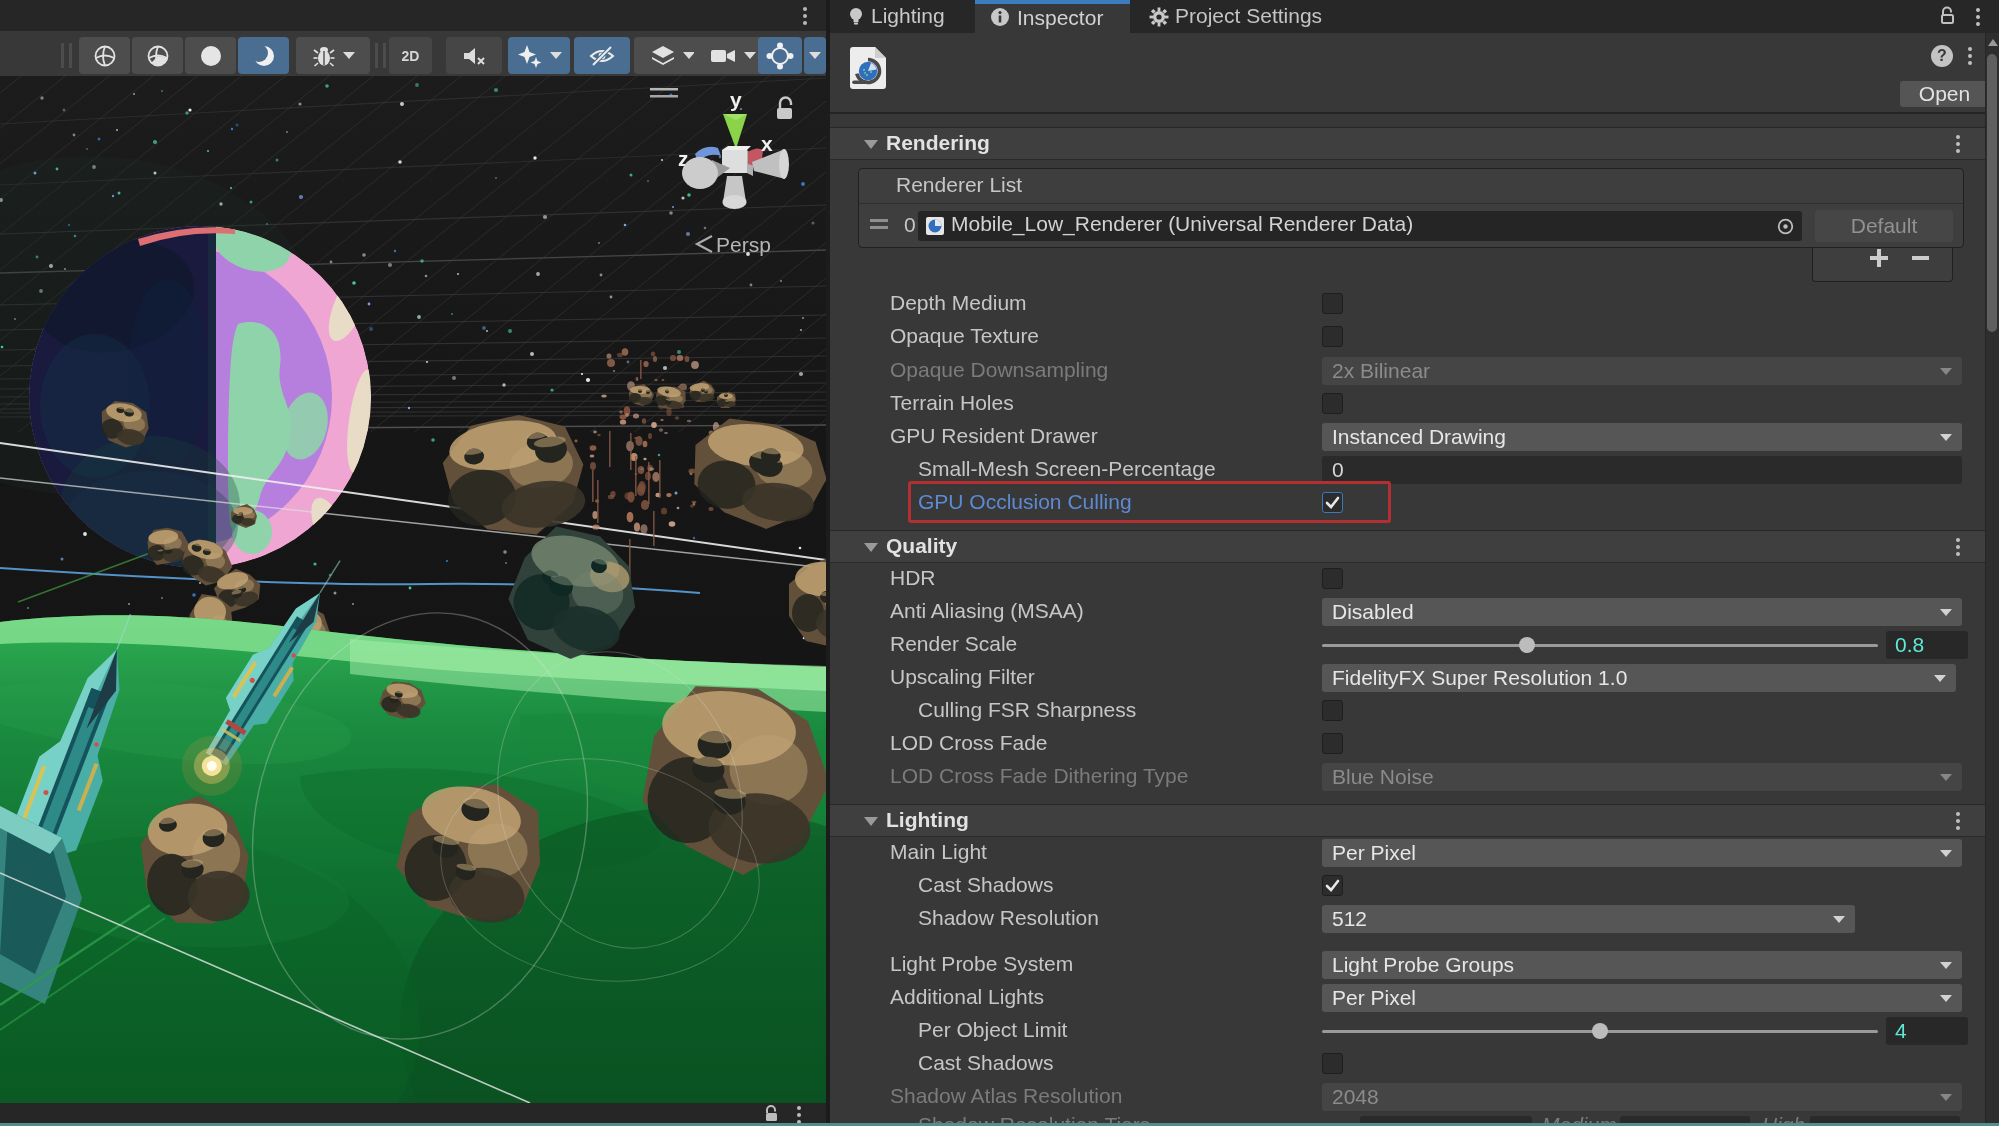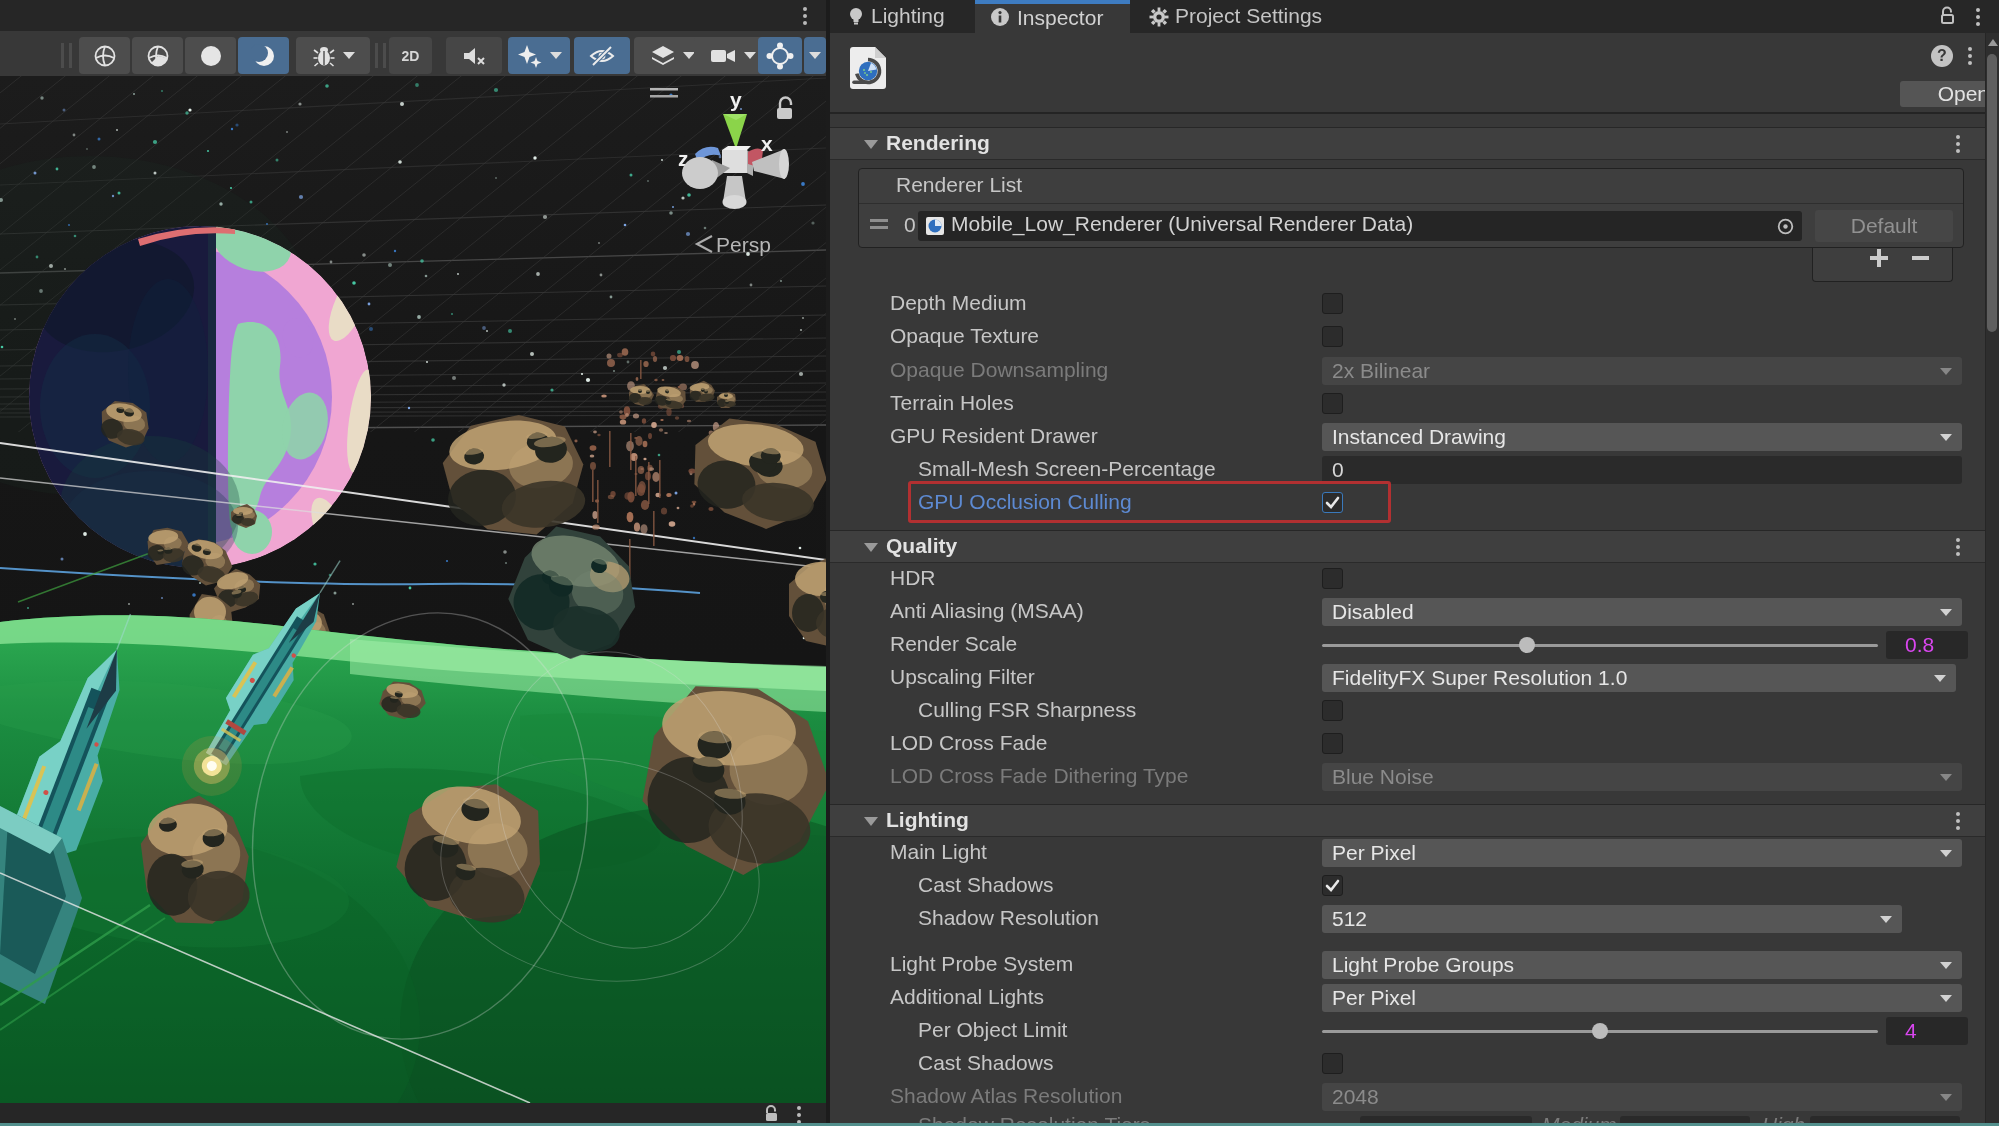--- a/index.html
+++ b/index.html
@@ -13,21 +13,21 @@
 .cb{position:absolute;left:492px;width:21px;height:21px;background:#2c2c2c;border:1px solid #1e1e1e;border-radius:3px}
 .tf{position:absolute;left:492px;width:640px;height:28px;background:#2a2a2a;border-radius:3px;color:#d6d6d6;font-size:21px;line-height:28px;padding-left:10px}
 .hdr{position:absolute;left:0;width:1155px;height:33px;background:#3f3f3f;border-top:1px solid #272727;border-bottom:1px solid #2a2a2a}
 .hdr .tri{position:absolute;left:34px;top:12px;width:0;height:0;border-left:7px solid transparent;border-right:7px solid transparent;border-top:9px solid #9a9a9a}
 .hdr .t{position:absolute;left:56px;top:3px;font-size:21px;font-weight:bold;color:#e2e2e2}
 .dots{position:absolute;width:4px;height:18px}
 .dots i{position:absolute;left:0;width:4px;height:4px;border-radius:50%;background:#c0c0c0}
 .dots i:nth-child(1){top:0}.dots i:nth-child(2){top:7px}.dots i:nth-child(3){top:14px}
 .sl-track{position:absolute;height:3px;background:#9a9a9a;border-radius:2px}
 .sl-knob{position:absolute;width:16px;height:16px;border-radius:50%;background:#bcbcbc}
-.sl-val{position:absolute;left:1056px;width:82px;height:28px;background:#282828;border-radius:3px;color:#d946ef;font-size:21px;line-height:28px;padding-left:19px}
+.sl-val{position:absolute;left:1056px;width:82px;height:28px;background:#282828;border-radius:3px;color:#5eead4;font-size:21px;line-height:28px;padding-left:9px}
 .tbtn{position:absolute;top:37px;height:37px;background:#4d4d4d;border-radius:4px}
 .tbtn.on{background:#4a6d92}
 .tbtn.dk{background:#464646}
 </style></head><body>
 <div class="abs" style="left:0;top:0;width:826px;height:1126px;background:#161616">
     <div class="abs" style="left:0;top:0;width:826px;height:31px;background:#262626"></div>
     <div class="dots" style="left:803px;top:7px">
       <i style="background:#b9b9b9"></i>
       <i style="background:#b9b9b9"></i>
       <i style="background:#b9b9b9"></i>
@@ -821,21 +821,21 @@
         <path d="M20 11.5 a11.5 11.5 0 1 1 -11.2,14.2" stroke="#4a4a4a" stroke-width="3.6" fill="none"></path>
         <path d="M6 34.2 L19 34.2" stroke="#4a4a4a" stroke-width="3.6" stroke-linecap="round"></path>
       </g>
     </svg>
     <div class="abs" style="left:1101px;top:45px;width:22px;height:22px;border-radius:50%;background:#c3c3c3;color:#383838;font-size:16px;font-weight:bold;text-align:center;line-height:22px">?</div>
     <div class="dots" style="left:1138px;top:47px">
       <i style="background:#c0c0c0"></i>
       <i style="background:#c0c0c0"></i>
       <i style="background:#c0c0c0"></i>
     </div>
-    <div class="abs" style="left:1070px;top:81px;width:89px;height:26px;background:#555555;border-radius:3px;color:#e2e2e2;font-size:21px;text-align:right;line-height:26px">Open</div>
+    <div class="abs" style="left:1070px;top:81px;width:89px;height:26px;background:#555555;border-radius:3px;color:#e2e2e2;font-size:21px;text-align:center;line-height:26px">Open</div>
     <div class="abs" style="left:0;top:112px;width:1155px;height:2px;background:#242424"></div>
     <div class="hdr" style="top:127px">
       <span class="tri"></span>
       <span class="t">Rendering</span>
     </div>
     <div class="dots" style="left:1126px;top:135px">
       <i style="background:#c0c0c0"></i>
       <i style="background:#c0c0c0"></i>
       <i style="background:#c0c0c0"></i>
     </div>
@@ -916,21 +916,21 @@
     </div>
     <div class="lbl " style="left:60px;top:840px">Main Light</div>
     <div class="dd" style="top:839px;left:492px;width:640px">Per Pixel<span class="car"></span></div>
     <div class="lbl " style="left:88px;top:873px">Cast Shadows</div>
     <div class="cb" style="top:875px">
       <svg width="19" height="19" viewBox="0 0 19 19" style="position:absolute;left:0;top:0">
         <path d="M4 10 L8 14 L15 5" stroke="#e8e8e8" stroke-width="2.6" fill="none" stroke-linecap="round"></path>
       </svg>
     </div>
     <div class="lbl " style="left:88px;top:906px">Shadow Resolution</div>
-    <div class="dd" style="top:905px;left:492px;width:580px">512<span class="car"></span></div>
+    <div class="dd" style="top:905px;left:492px;width:533px">512<span class="car"></span></div>
     <div class="lbl " style="left:60px;top:952px">Light Probe System</div>
     <div class="dd" style="top:951px;left:492px;width:640px">Light Probe Groups<span class="car"></span></div>
     <div class="lbl " style="left:60px;top:985px">Additional Lights</div>
     <div class="dd" style="top:984px;left:492px;width:640px">Per Pixel<span class="car"></span></div>
     <div class="lbl " style="left:88px;top:1018px">Per Object Limit</div>
     <div class="sl-track" style="left:492px;top:1030px;width:556px"></div>
     <div class="sl-knob" style="left:762px;top:1023px"></div>
     <div class="sl-val" style="top:1017px">4</div>
     <div class="lbl " style="left:88px;top:1051px">Cast Shadows</div>
     <div class="cb" style="top:1053px"></div>

